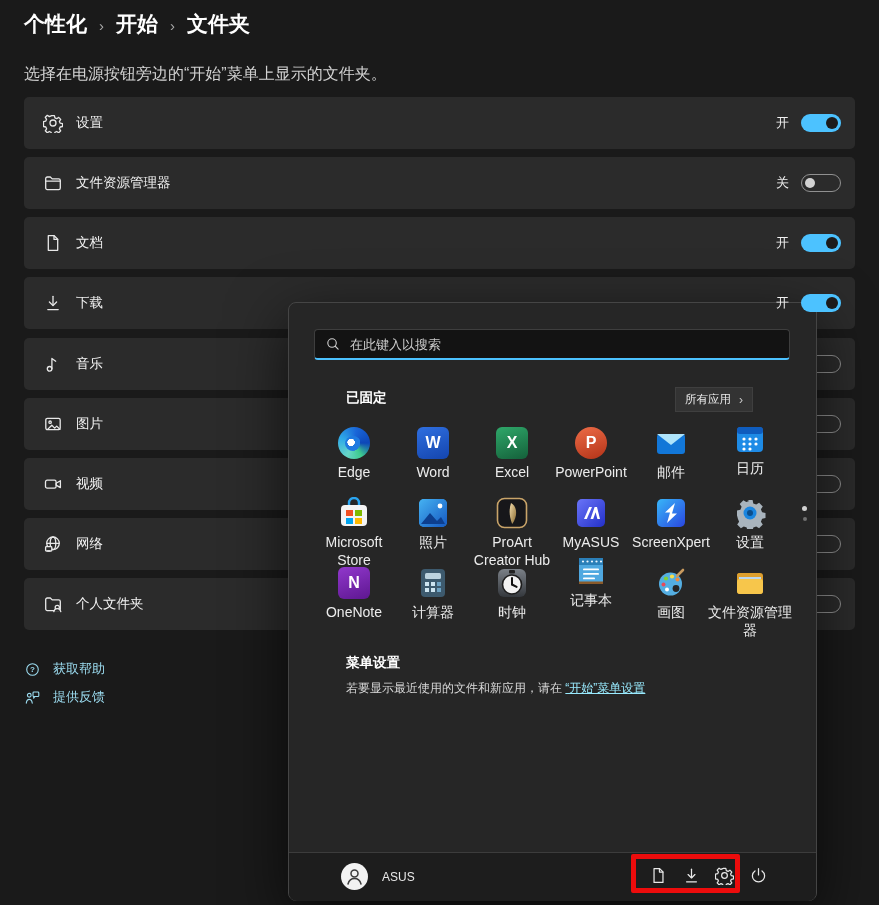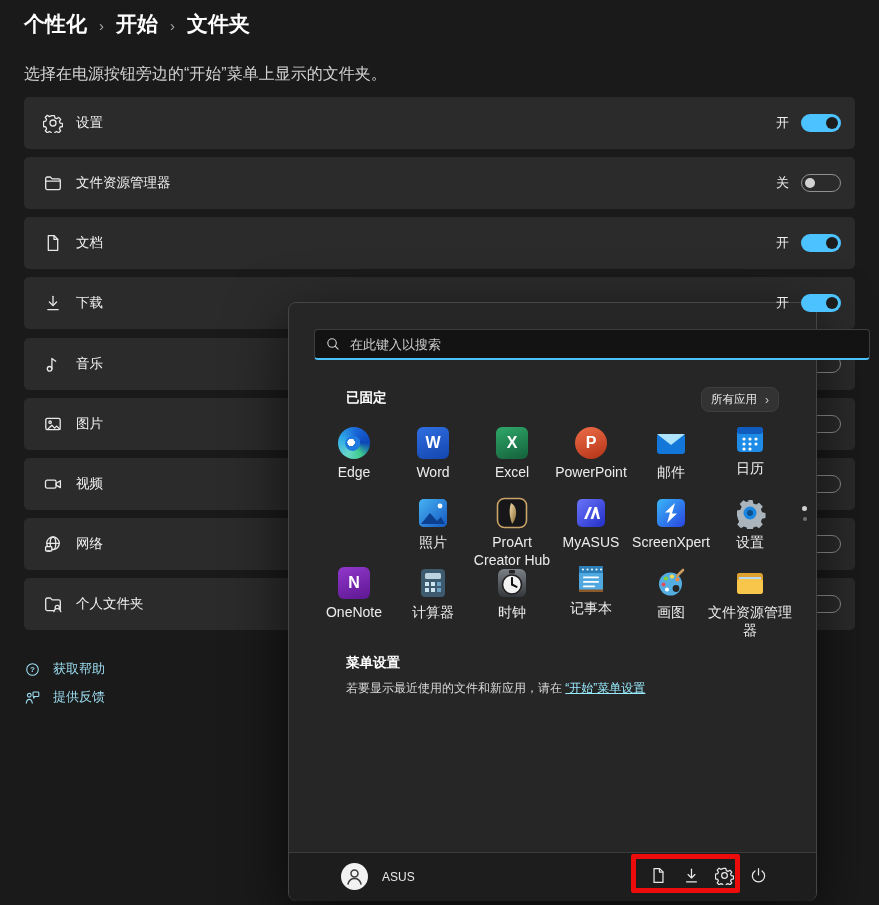--- a/index.html
+++ b/index.html
@@ -27,29 +27,29 @@
 
   .footer-link { position:absolute; left:24px; display:flex; align-items:center; gap:12px; color:#9CDCF0; font-size:13px; cursor:pointer; }
   .footer-link svg { width:17px; height:17px; }
 
   svg.oline { fill:none; stroke:#e8e8e8; stroke-width:1.3; stroke-linecap:round; stroke-linejoin:round; }
   svg.blue-oline { fill:none; stroke:#9CDCF0; stroke-width:1.3; stroke-linecap:round; stroke-linejoin:round; }
 
   
   .start-menu { position:absolute; left:288px; top:302px; width:529px; height:599px; background:#262626;
                 border:1px solid #454545; border-radius:8px; z-index:10; box-shadow:0 18px 60px rgba(0,0,0,.65); }
-  .search-wrap { position:absolute; left:25px; top:26px; width:556px; height:31px; background:#131313;
+  .search-wrap { position:absolute; left:25px; top:26px; width:476px; height:31px; background:#131313;
                  border:1px solid #3e3e3e; border-bottom:2px solid #4CC2FF; border-radius:4px;
                  display:flex; align-items:center; padding:0 10px; gap:9px; }
   .search-wrap svg { width:16px; height:16px; flex:0 0 16px; }
   .search-wrap input { flex:1; background:transparent; border:none; outline:none; color:#e8e8e8; font-size:13px; }
   .search-wrap input::placeholder { color:#cdcdcd; }
 
   .sec-label { position:absolute; font-size:13.5px; font-weight:700; color:#fff;font-family:Liberation Serif, serif; }
-  .all-apps { position:absolute; left:412px; top:84px; background:#333333; border:1px solid #3f3f3f; border-radius:8px;
+  .all-apps { position:absolute; left:386px; top:84px; background:#333333; border:1px solid #3f3f3f; border-radius:0;
               font-size:11.5px; color:#eee; padding:4px 9px; display:flex; align-items:center; gap:8px; cursor:pointer; }
   .all-apps .chev { font-size:12px; color:#c8c8c8; }
 
   .tile { position:absolute; width:84px; text-align:center; cursor:pointer; }
   .tile .ticon { position:relative; width:32px; height:32px; margin:0 auto; }
   .tile .tlabel { margin-top:5px; font-size:14px; line-height:1.25; color:#ececec; }
   .sq { position:absolute; inset:0; border-radius:6px; }
   .letter { position:absolute; inset:0; display:flex; align-items:center; justify-content:center;
             color:#fff; font-weight:700; font-size:16px; }
 
@@ -287,20 +287,31 @@
               <circle cx="10" cy="21" r="1.6"></circle>
               <circle cx="16" cy="21" r="1.6"></circle>
               <circle cx="22" cy="21" r="1.6"></circle>
               <circle cx="10" cy="26" r="1.6"></circle>
               <circle cx="16" cy="26" r="1.6"></circle>
             </g>
           </svg></div>
       <div class="tlabel">日历</div>
     </div>
 
+    <div class="tile" style="left:23px; top:194px">
+      <div class="ticon"><svg viewBox="0 0 32 32">
+            <rect x="3" y="8" width="26" height="21" rx="4" fill="#f4f4f4"></rect>
+            <path d="M11 8v-2a5 5 0 0 1 10 0v2" fill="none" stroke="#2aa4ef" stroke-width="2.4"></path>
+            <rect x="8" y="13" width="7" height="6" fill="#f25022"></rect>
+            <rect x="17" y="13" width="7" height="6" fill="#7fba00"></rect>
+            <rect x="8" y="21" width="7" height="6" fill="#00a4ef"></rect>
+            <rect x="17" y="21" width="7" height="6" fill="#ffb900"></rect>
+          </svg></div>
+      <div class="tlabel">Microsoft Store</div>
+    </div>
     <div class="tile" style="left:102px; top:194px">
       <div class="ticon"><svg viewBox="0 0 32 32">
             <rect x="2" y="2" width="28" height="28" rx="5" fill="#2a93e4"></rect>
             <rect x="2" y="2" width="28" height="28" rx="5" fill="url(#phg)"></rect>
             <defs>
               <linearGradient id="phg" x1="0" y1="0" x2="1" y2="1">
                 <stop offset="0" stop-color="#45b2f2"></stop>
                 <stop offset="1" stop-color="#1659c2"></stop>
               </linearGradient>
             </defs>
@@ -392,21 +403,21 @@
                 <stop offset="1" stop-color="#34383d"></stop>
               </linearGradient>
             </defs>
             <rect x="13" y="3" width="6" height="3.5" rx="1" fill="#232323"></rect>
             <circle cx="16" cy="17.5" r="9.5" fill="#f2f2f2" stroke="#1c1c1c" stroke-width="1.6"></circle>
             <path d="M16 17.5V11" stroke="#111" stroke-width="2" stroke-linecap="round"></path>
             <path d="M16 17.5l4.6 2.4" stroke="#111" stroke-width="2" stroke-linecap="round"></path>
           </svg></div>
       <div class="tlabel">时钟</div>
     </div>
-    <div class="tile" style="left:260px; top:260px">
+    <div class="tile" style="left:260px; top:252px">
       <div class="ticon"><svg viewBox="0 0 32 32">
             <rect x="4" y="3" width="24" height="26" rx="3" fill="#4fa8e0"></rect>
             <rect x="4" y="3" width="24" height="7" fill="#2b7fb8"></rect>
             <g fill="#e9f6ff">
               <circle cx="8" cy="6.5" r="1.1"></circle>
               <circle cx="12.5" cy="6.5" r="1.1"></circle>
               <circle cx="17" cy="6.5" r="1.1"></circle>
               <circle cx="21.5" cy="6.5" r="1.1"></circle>
               <circle cx="26" cy="6.5" r="1.1"></circle>
             </g>

